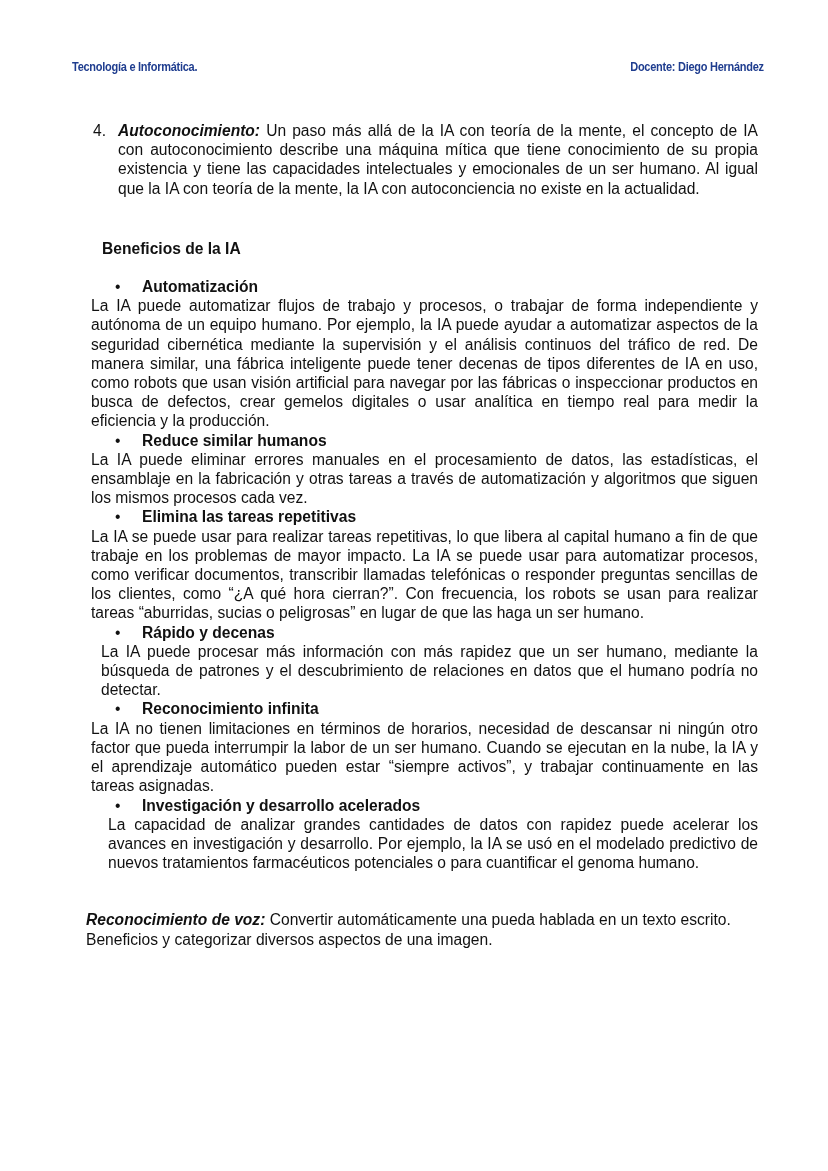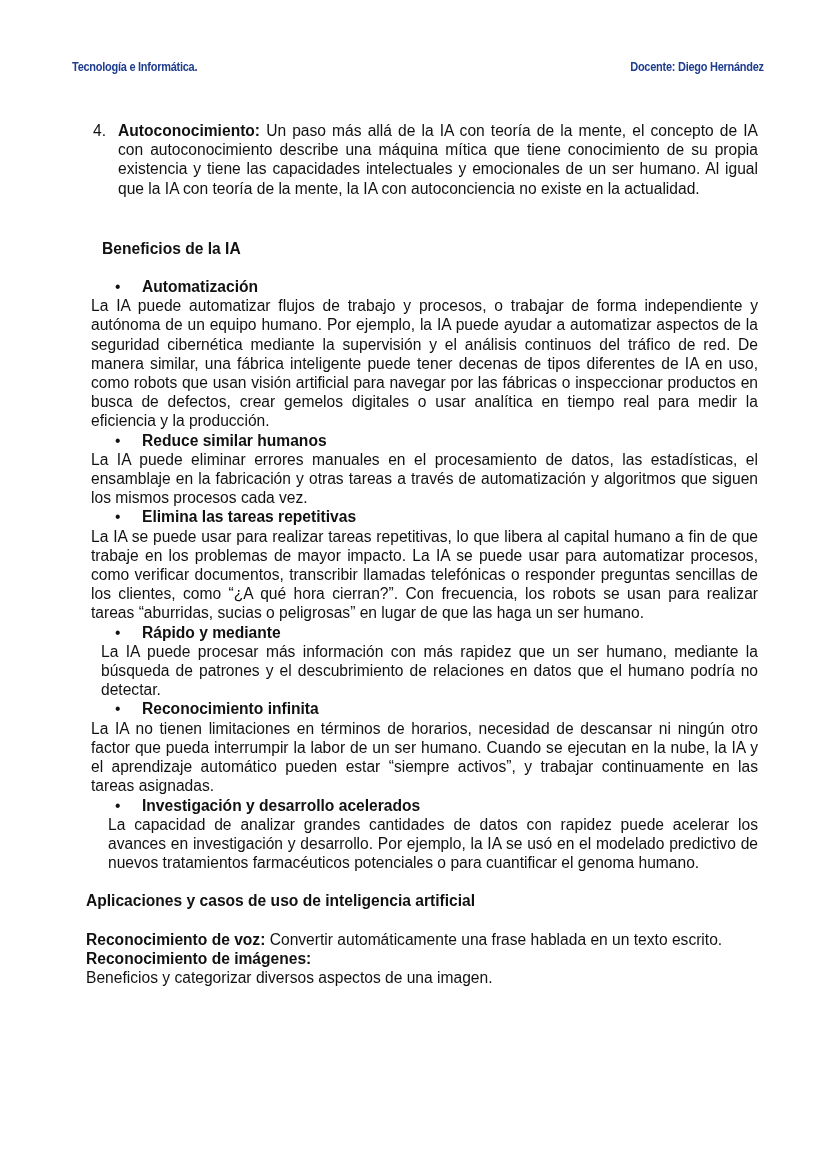--- a/index.html
+++ b/index.html
@@ -10,21 +10,21 @@
   .content { position:absolute; left:88px; top:121px; width:670px; font-size:15.6px; line-height:19.2px; }
   .just { text-align:justify; }
   .num-item { position:relative; padding-left:30px; }
   .num-item .num { position:absolute; left:5px; top:0; }
   .h { font-weight:bold; }
   .bullet { position:relative; padding-left:54px; font-weight:bold; }
   .bullet .dot { position:absolute; left:27px; top:0; font-weight:normal; }
   .gap-lg { height:38px; }
   .gap-md { height:19px; }
   .para { margin:0; }
-  b { font-weight:bold; }
+  b { font-weight:bold;font-style:italic; }
 </style>
 </head>
 <body>
 
 <div class="hdr hdr-left">Tecnología e Informática.</div>
 <div class="hdr hdr-right">Docente: Diego Hernández</div>
 
 <div class="content">
 
   <div class="num-item just">
@@ -48,41 +48,39 @@
     <div class="bullet"><span class="dot">•</span><span>Reduce similar humanos</span></div>
     <p class="para just" style="margin-left:3px">La IA puede eliminar errores manuales en el procesamiento de datos, las estadísticas, el ensamblaje en la fabricación y otras tareas a través de automatización y algoritmos que siguen los mismos procesos cada vez.</p>
   </div>
 
   <div>
     <div class="bullet"><span class="dot">•</span><span>Elimina las tareas repetitivas</span></div>
     <p class="para just" style="margin-left:3px">La IA se puede usar para realizar tareas repetitivas, lo que libera al capital humano a fin de que trabaje en los problemas de mayor impacto. La IA se puede usar para automatizar procesos, como verificar documentos, transcribir llamadas telefónicas o responder preguntas sencillas de los clientes, como “¿A qué hora cierran?”. Con frecuencia, los robots se usan para realizar tareas “aburridas, sucias o peligrosas” en lugar de que las haga un ser humano.</p>
   </div>
 
   <div>
-    <div class="bullet"><span class="dot">•</span><span>Rápido y mediante</span></div>
+    <div class="bullet"><span class="dot">•</span><span>Rápido y decenas</span></div>
     <p class="para just" style="margin-left:13px">La IA puede procesar más información con más rapidez que un ser humano, mediante la búsqueda de patrones y el descubrimiento de relaciones en datos que el humano podría no detectar.</p>
   </div>
 
   <div>
     <div class="bullet"><span class="dot">•</span><span>Reconocimiento infinita</span></div>
     <p class="para just" style="margin-left:3px">La IA no tienen limitaciones en términos de horarios, necesidad de descansar ni ningún otro factor que pueda interrumpir la labor de un ser humano. Cuando se ejecutan en la nube, la IA y el aprendizaje automático pueden estar “siempre activos”, y trabajar continuamente en las tareas asignadas.</p>
   </div>
 
   <div>
     <div class="bullet"><span class="dot">•</span><span>Investigación y desarrollo acelerados</span></div>
     <p class="para just" style="margin-left:20px">La capacidad de analizar grandes cantidades de datos con rapidez puede acelerar los avances en investigación y desarrollo. Por ejemplo, la IA se usó en el modelado predictivo de nuevos tratamientos farmacéuticos potenciales o para cuantificar el genoma humano.</p>
   </div>
 
   <div class="gap-md"></div>
 
-  <div class="h" style="margin-left:-2px">Aplicaciones y casos de uso de inteligencia artificial</div>
 
   <div class="gap-md"></div>
 
   <p class="para just" style="margin-left:-2px">
-    <b>Reconocimiento de voz:</b><span> Convertir automáticamente una frase hablada en un texto escrito.</span>
+    <b>Reconocimiento de voz:</b><span> Convertir automáticamente una pueda hablada en un texto escrito.</span>
   </p>
   <div style="margin-left:-2px">
-    <div class="h">Reconocimiento de imágenes:</div>
     <div>Beneficios y categorizar diversos aspectos de una imagen.</div>
   </div>
 
 </div>
 
 </body></html>

